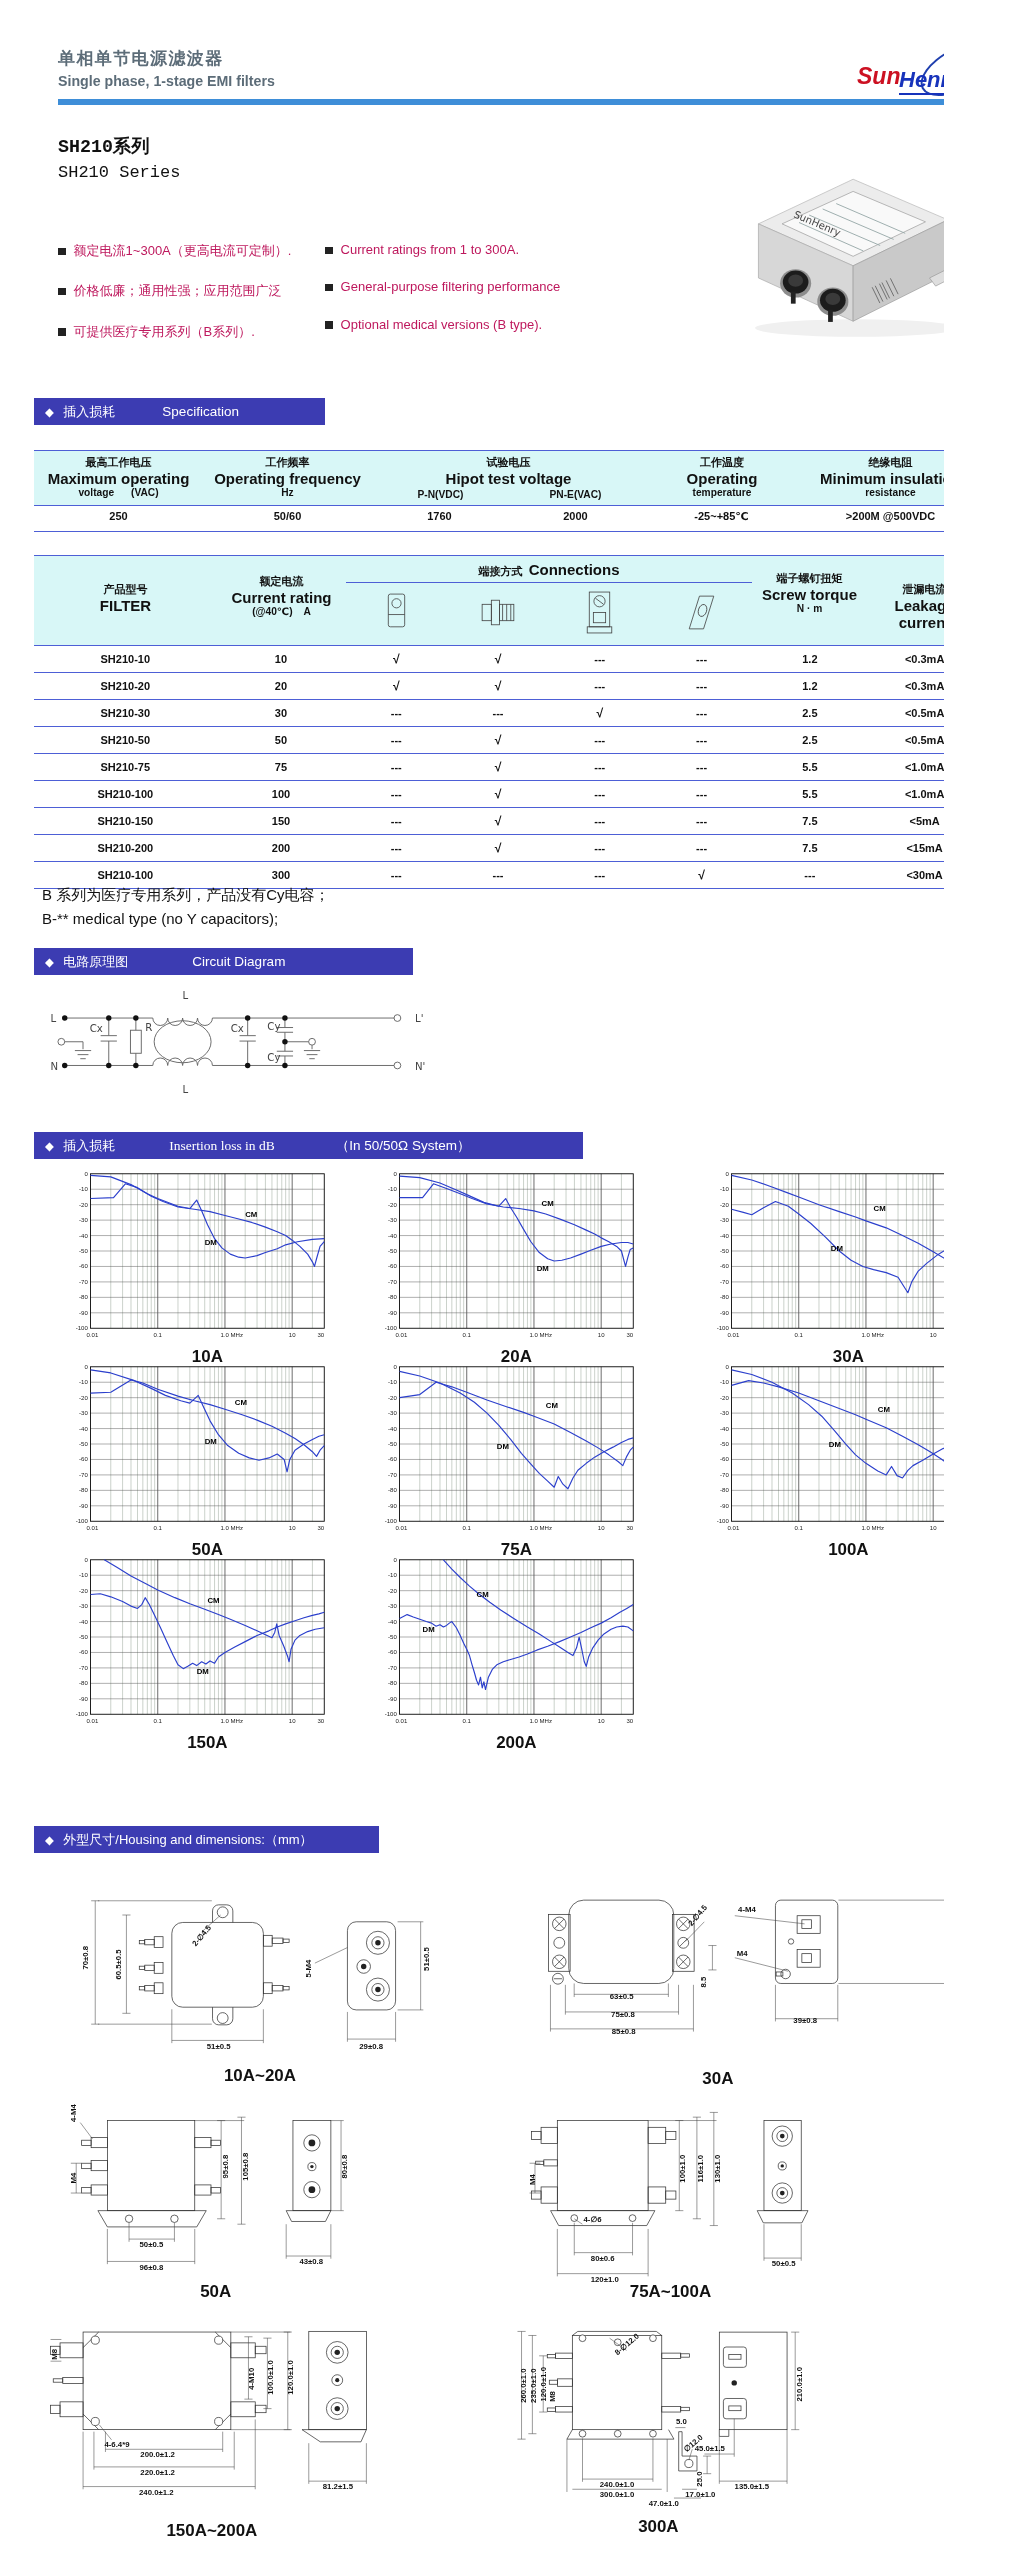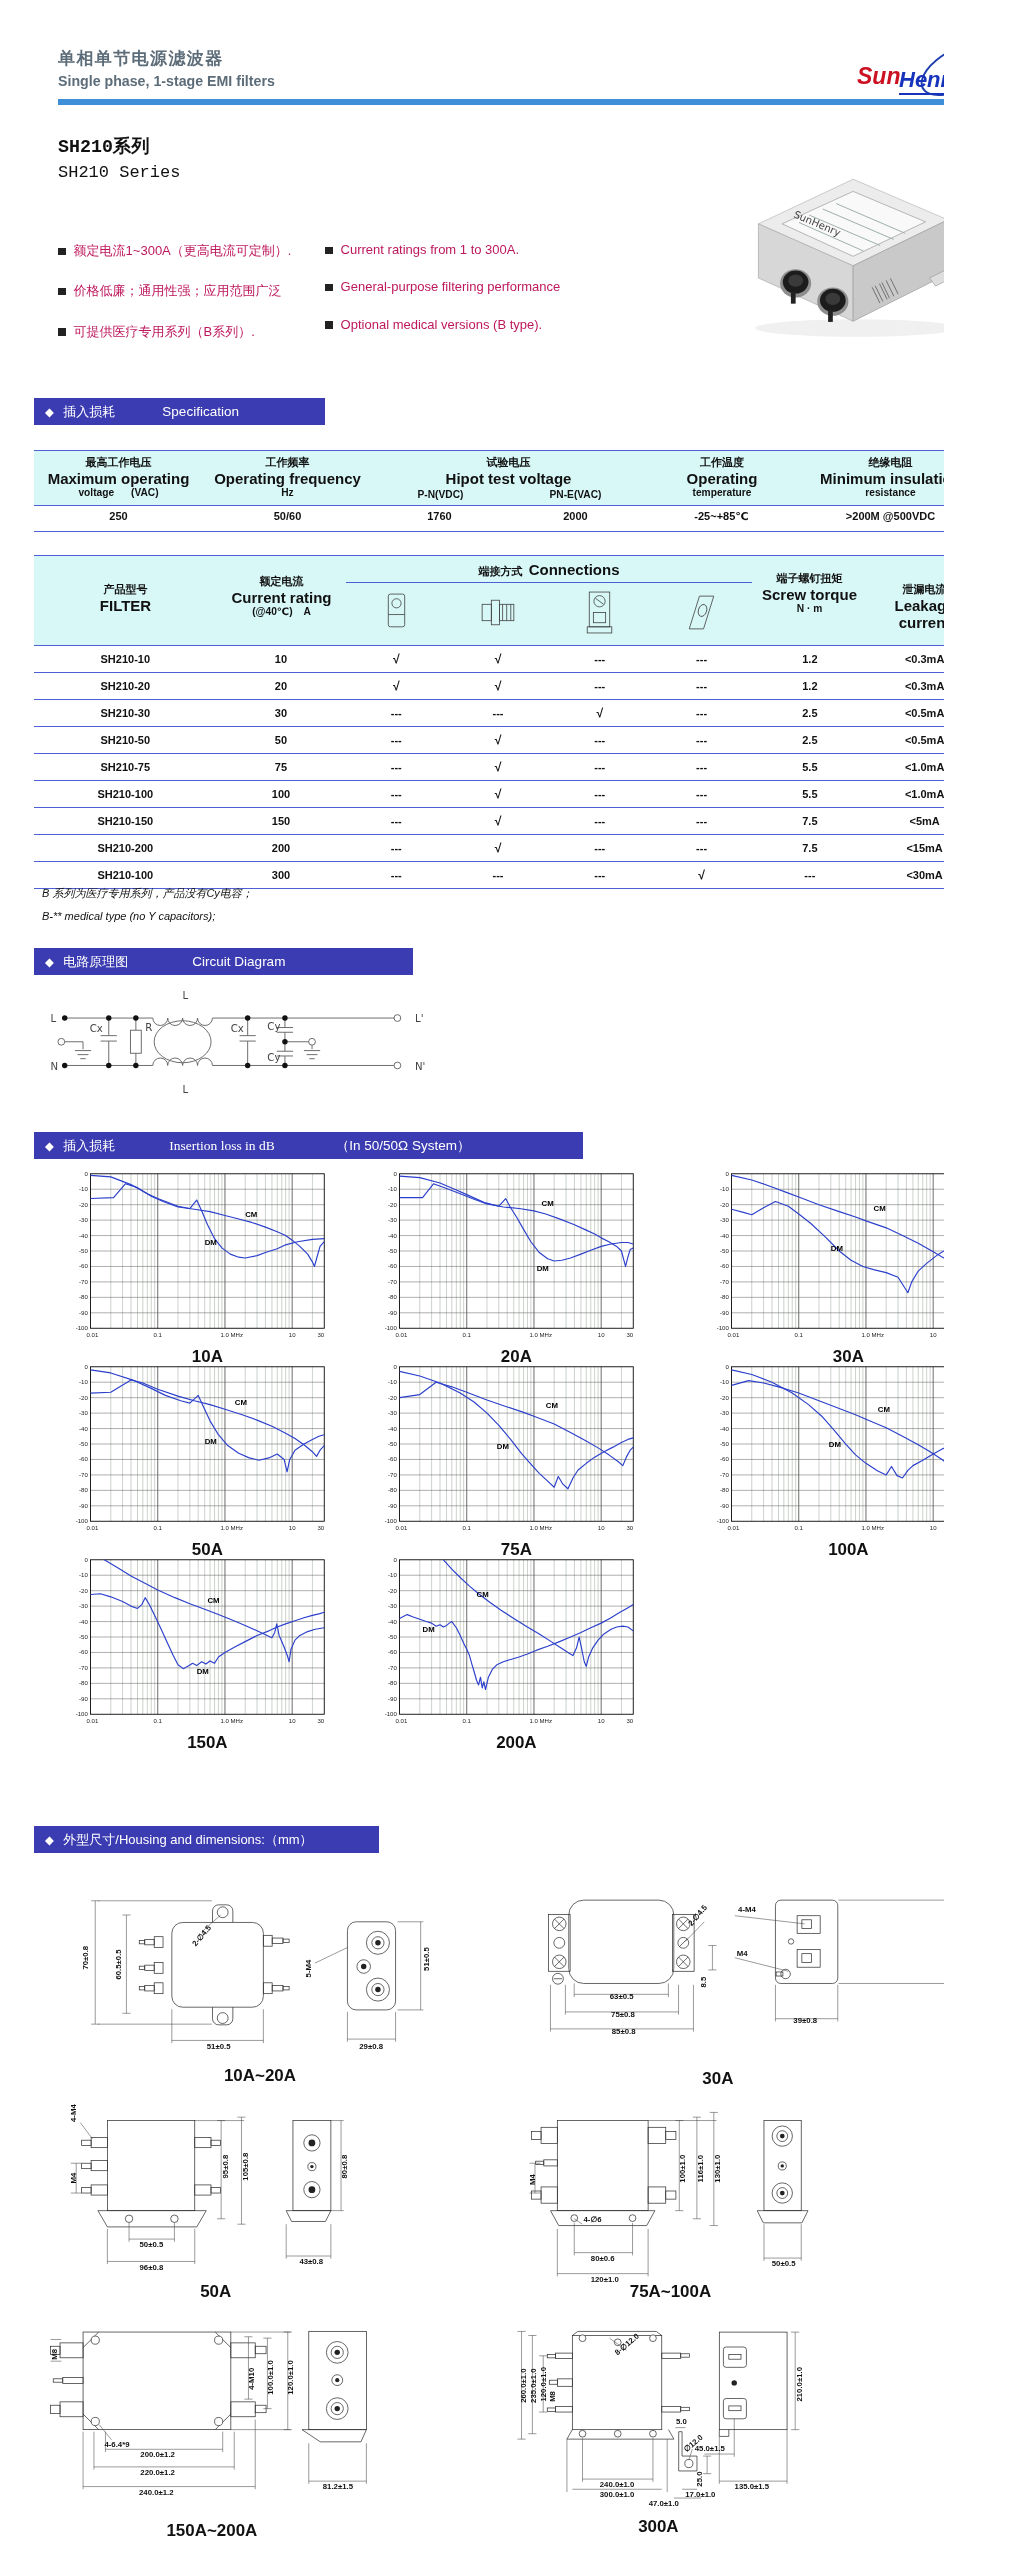--- a/index.html
+++ b/index.html
@@ -28,21 +28,21 @@
   .tbl{box-sizing:border-box;}
   .t-head{position:absolute;left:0;top:0;right:0;background:#d8f7f7;border-top:1.4px solid #4d5fd6;border-bottom:1.4px solid #4d5fd6;}
   .hc{position:absolute;text-align:center;font-weight:bold;color:#111;}
   .hl1{font-size:11px;} .hl2{font-size: 15px;} .hl3{font-size:10.2px;white-space:pre;}
   .t1-vals{position:absolute;left:0;right:0;top:54px;height:27px;border-bottom:1.7px solid #4d5fd6;}
   .t1-vals span{position:absolute;top:6.1px;font-size:11px;font-weight:bold;text-align:center;width:135px;margin-left:-68px;}
   .connline{position:absolute;height:1.4px;background:#4d5fd6;}
   .ft-row{display:flex;height:26px;align-items:center;border-bottom:1px solid #4d5fd6;}
   .ft-row:last-child{border-bottom:1.7px solid #4d5fd6;}
   .ft-cell{display:inline-block;text-align:center;font-size:11px;font-weight:bold;}
-  .note{font-size:11px;color:#111;font-style:italic;}
+  .note{font-size:15px;color:#111;}
   
   .dw{stroke:#333;stroke-width:1.1;fill:none;}
   .dw .hole{fill:#fff;}
   .dw .dark{fill:#222;stroke:none;}
   .dwt{stroke:#444;stroke-width:0.8;fill:none;}
   .dimlab{font:bold 11.5px "Liberation Sans",sans-serif;fill:#111;}
   .dwtitle{font:bold 25px "Liberation Sans",sans-serif;fill:#111;}
   .ct{font:9px "Liberation Sans",sans-serif;fill:#222;}
   .cs{font:bold 11.5px "Liberation Sans",sans-serif;fill:#000;}
   .ctt{font:bold 25px "Liberation Sans",sans-serif;fill:#111;}

